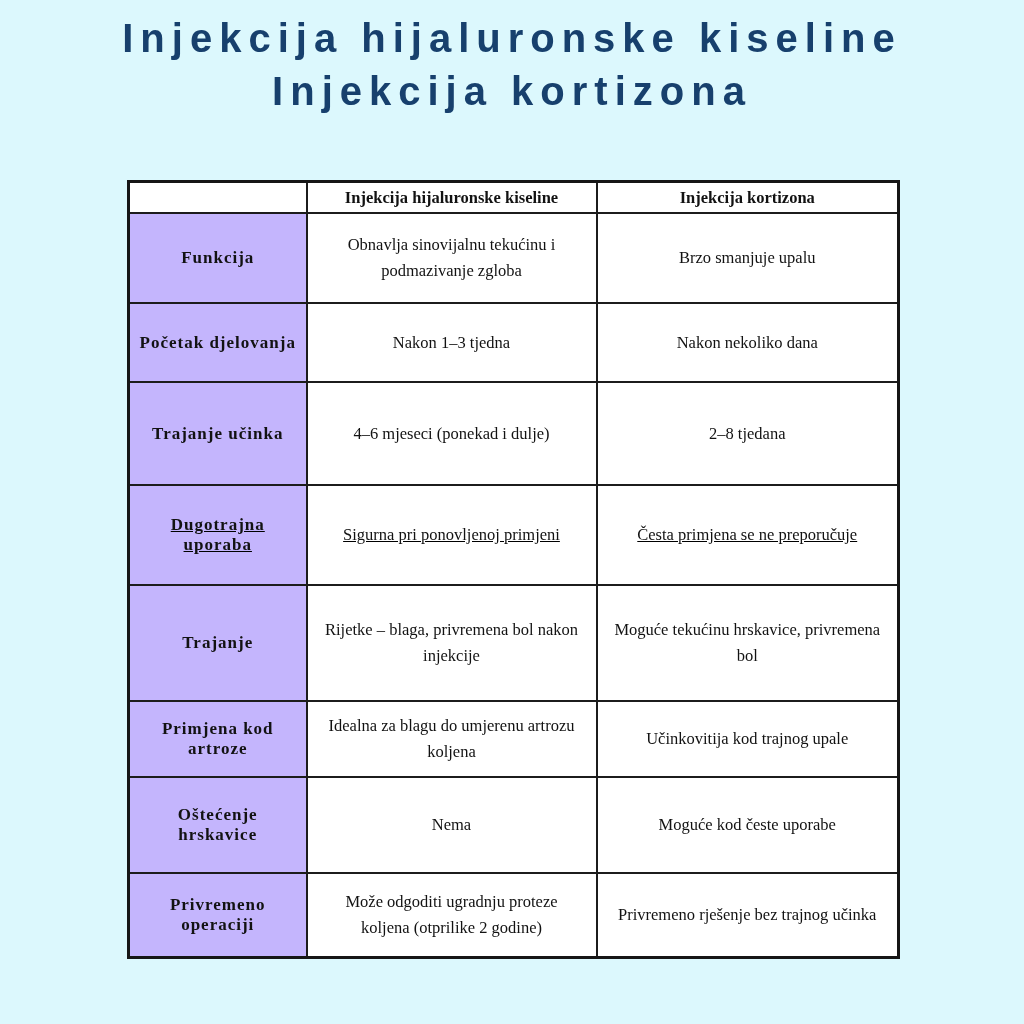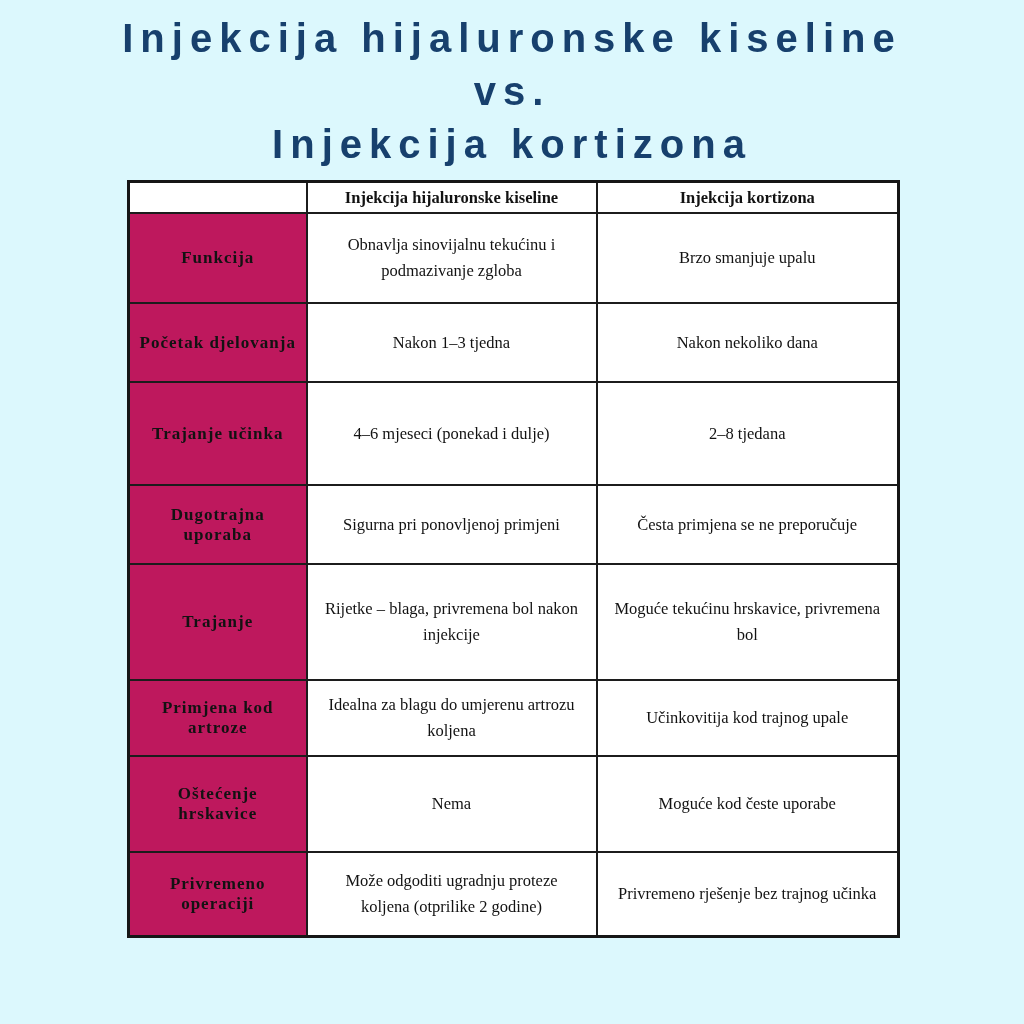--- a/index.html
+++ b/index.html
@@ -52,46 +52,45 @@
   col.c2 { width: 290px; }
   col.c3 { width: 302px; }
   th.head-cell {
     height: 25px;
     font-size: 16.5px;
     font-weight: bold;
     background: #ffffff;
     padding: 2px 4px;
   }
   td.label-cell {
-    background: #be185d;
+    background: #c4b5fd;
     font-weight: bold;
     font-size: 17px;
     letter-spacing: 1px;
     padding: 12px 6px;
   }
   td.value-cell {
     font-size: 16.5px;
     padding: 0 14px;
     line-height: 1.55;
   }
   tbody tr:nth-child(1) { height: 90px; }
   tbody tr:nth-child(2) { height: 79px; }
   tbody tr:nth-child(3) { height: 103px; margin-top: 29px; }
-  tbody tr:nth-child(4) { height: 79px; }
+  tbody tr:nth-child(4) { height: 100px; text-decoration: underline; }
   tbody tr:nth-child(5) { height: 116px; }
   tbody tr:nth-child(6) { height: 76px; }
   tbody tr:nth-child(7) { height: 96px; }
   tbody tr:nth-child(8) { height: 84px; }
 </style>
 </head>
 <body>
 
 <div class="title-block">
   <div class="title-line">Injekcija hijaluronske kiseline</div>
-  <div class="title-line">vs.</div>
   <div class="title-line">Injekcija kortizona</div>
 </div>
 
 <table class="compare">
   <colgroup>
     <col class="c1">
       <col class="c2">
       <col class="c3">
   </colgroup>
   <thead>

